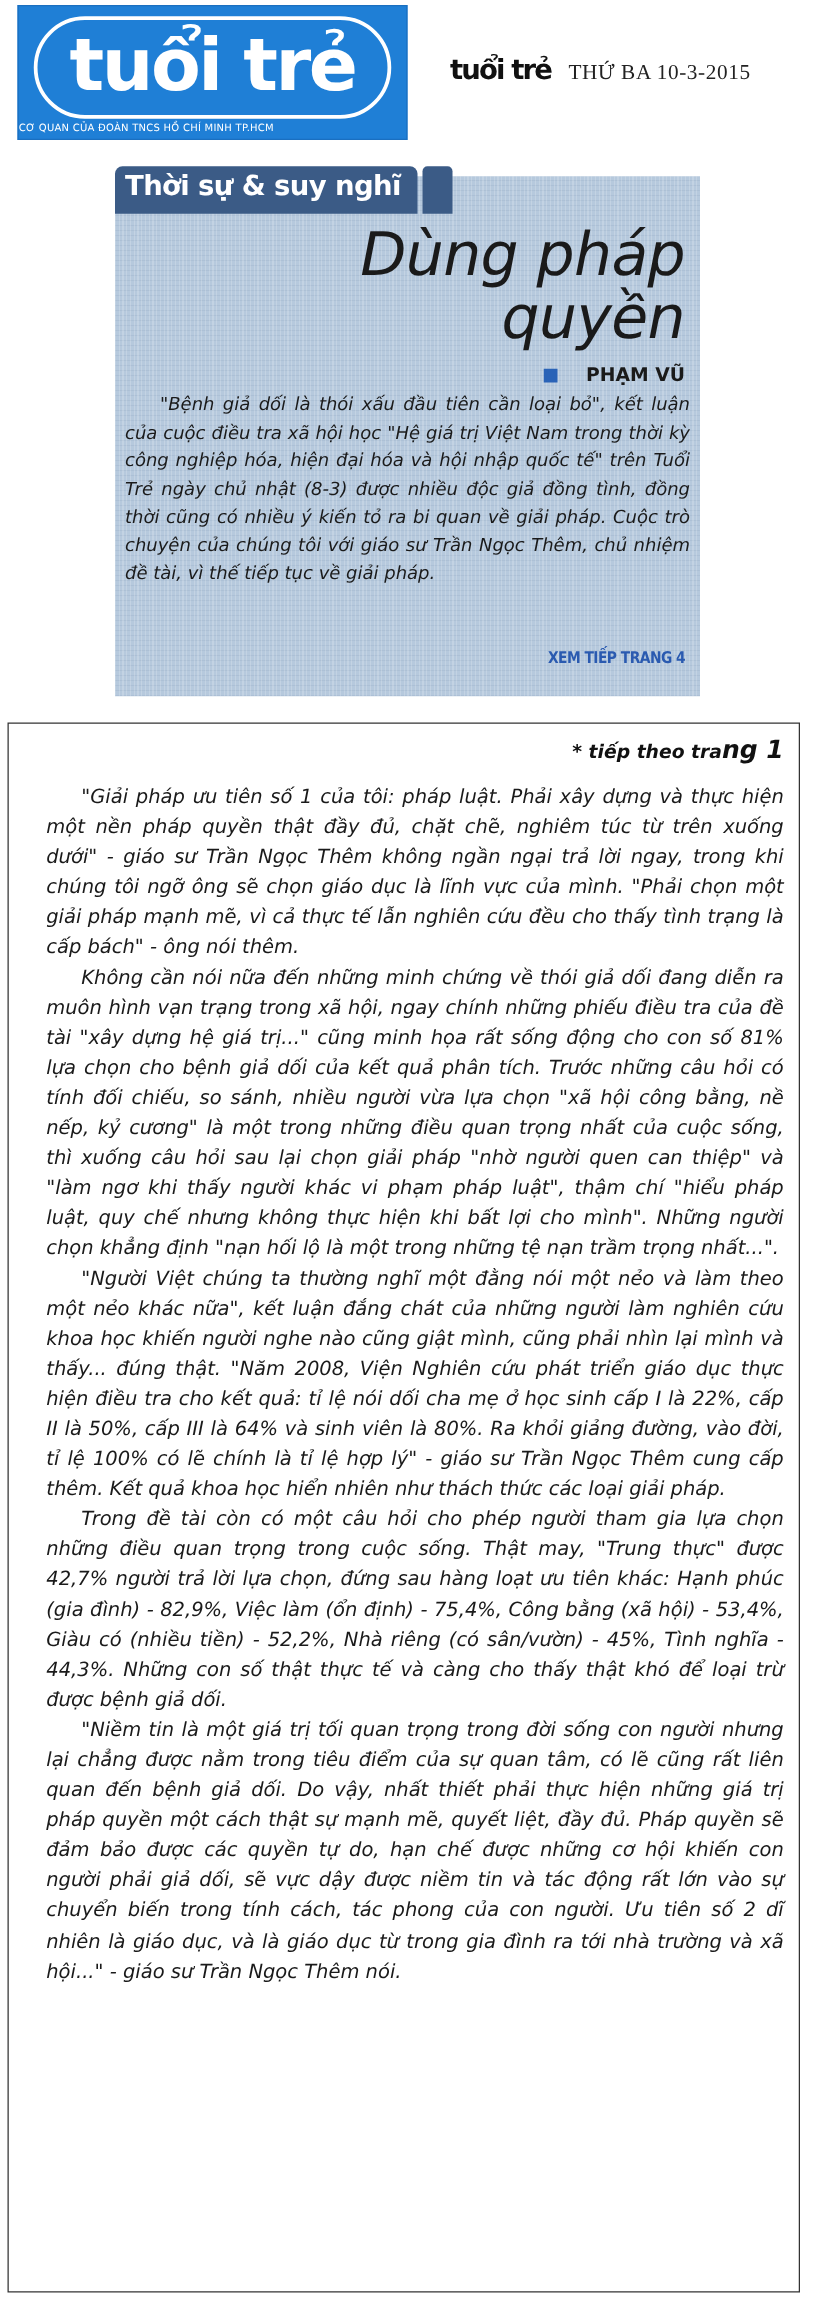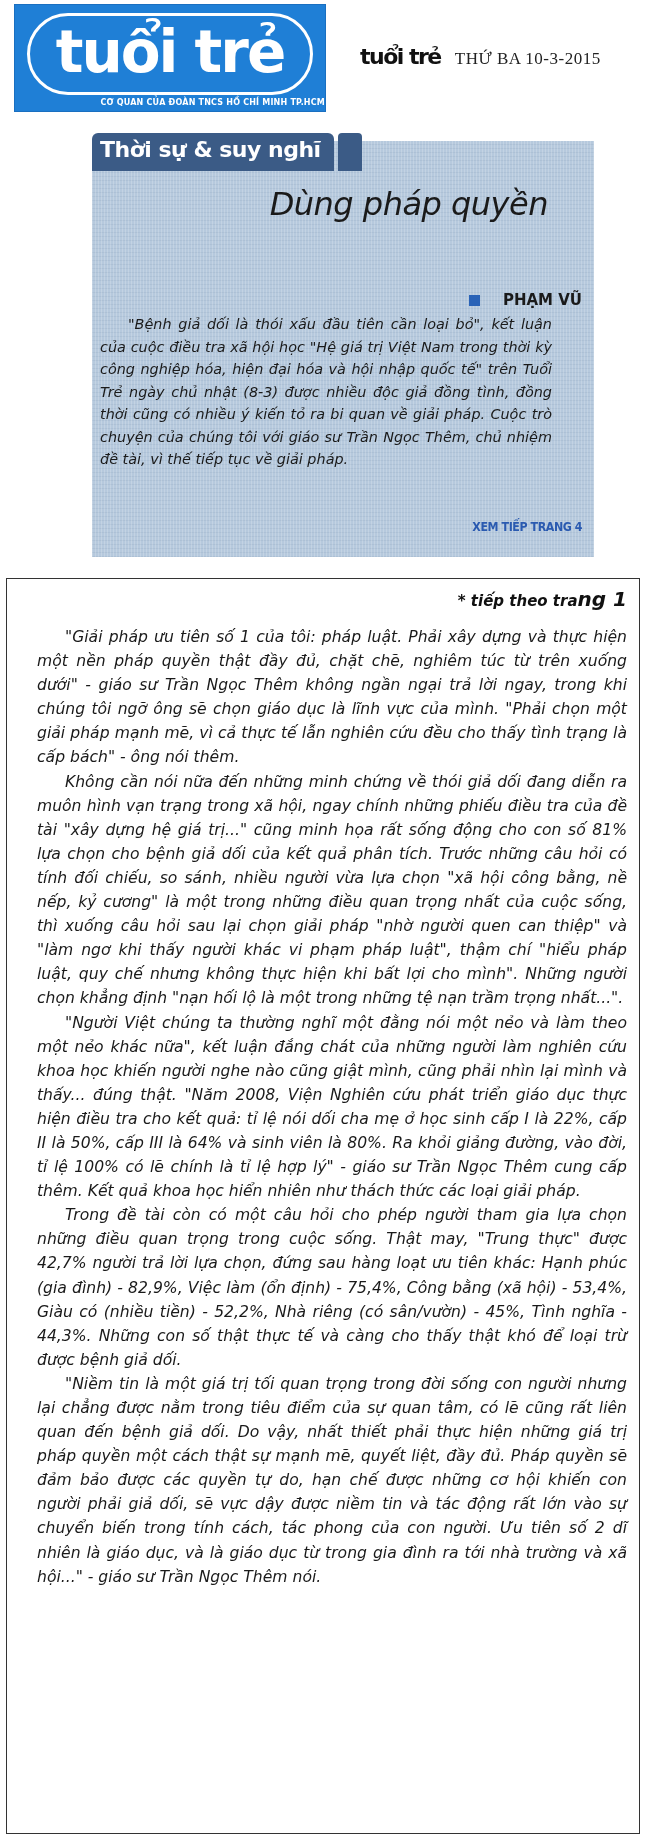--- a/index.html
+++ b/index.html
@@ -15,58 +15,57 @@
     .masthead-logo .oval {
       position: absolute; left: 12px; top: 8px; width: 286px; height: 82px;
       border: 3px solid #ffffff; border-radius: 44px; box-sizing: border-box;
     }
     .masthead-logo .brand {
       position: absolute; left: 0; right: 0; top: 14px; text-align: center;
       font-family: "DejaVu Sans", sans-serif; font-weight: bold; font-size: 58px;
       color: #ffffff; letter-spacing: -2px; line-height: 66px;
     }
     .masthead-logo .tagline {
-      position: absolute; left: 0; right: 0; bottom: 4px; text-align: right;
-      font-size: 8px; font-weight: bold; color: #ffffff; letter-spacing: 0.2px; padding-left: 32px;
+      position: absolute; left: 0; right: 0; bottom: 4px; text-align: left;
+      font-size: 8px; font-weight: normal; color: #ffffff; letter-spacing: 0.2px;
     }
     .masthead-right {
       position: absolute; left: 360px; top: 44px; display: flex; align-items: baseline; gap: 14px;
     }
     .masthead-right .mini-brand {
       font-family: "DejaVu Sans", sans-serif; font-weight: bold; font-size: 22px;
       letter-spacing: -1.5px; color: #111;
     }
     .masthead-right .date {
       font-family: "Liberation Serif", serif; font-size: 17px; color: #222; letter-spacing: 0.5px;
     }
 
     
     .panel {
       position: absolute; left: 92px; top: 141px; width: 468px; height: 416px;
       background: #b6c9dd;
       background-image: repeating-linear-gradient(90deg, rgba(255,255,255,0.18) 0 1px, transparent 1px 3px),
                         repeating-linear-gradient(0deg, rgba(60,90,130,0.08) 0 1px, transparent 1px 4px);
-      padding-left: 34px;
     }
     .section-tab {
       position: absolute; left: 0; top: -8px; height: 38px; width: 242px;
       background: #3b5b86; border-radius: 6px 6px 0 0;
     }
     .section-tab .tab-label {
       position: absolute; left: 8px; top: 4px;
       font-family: "DejaVu Sans", sans-serif; font-weight: bold; font-size: 22px; color: #ffffff;
       letter-spacing: -0.5px;
     }
     .section-tab-notch {
       position: absolute; left: 246px; top: -8px; width: 24px; height: 38px;
       background: #3b5b86; border-radius: 4px 4px 0 0;
     }
     .headline {
       position: absolute; left: 96px; top: 38px; width: 360px; text-align: right;
-      font-family: "DejaVu Sans", sans-serif; font-style: italic; font-size: 32px; line-height: 50px;
+      font-family: "DejaVu Sans", sans-serif; font-style: italic; font-size: 48px; line-height: 50px;
       color: #1a1a1a; font-weight: normal; letter-spacing: -0.5px;
     }
     .byline {
       position: absolute; right: 12px; top: 150px; display: flex; align-items: center; gap: 23px;
     }
     .byline .square { width: 11px; height: 11px; background: #2a63b7; }
     .byline .name {
       font-family: "DejaVu Sans", sans-serif; font-weight: bold; font-size: 15px; color: #1a1a1a;
     }
     .lead {

